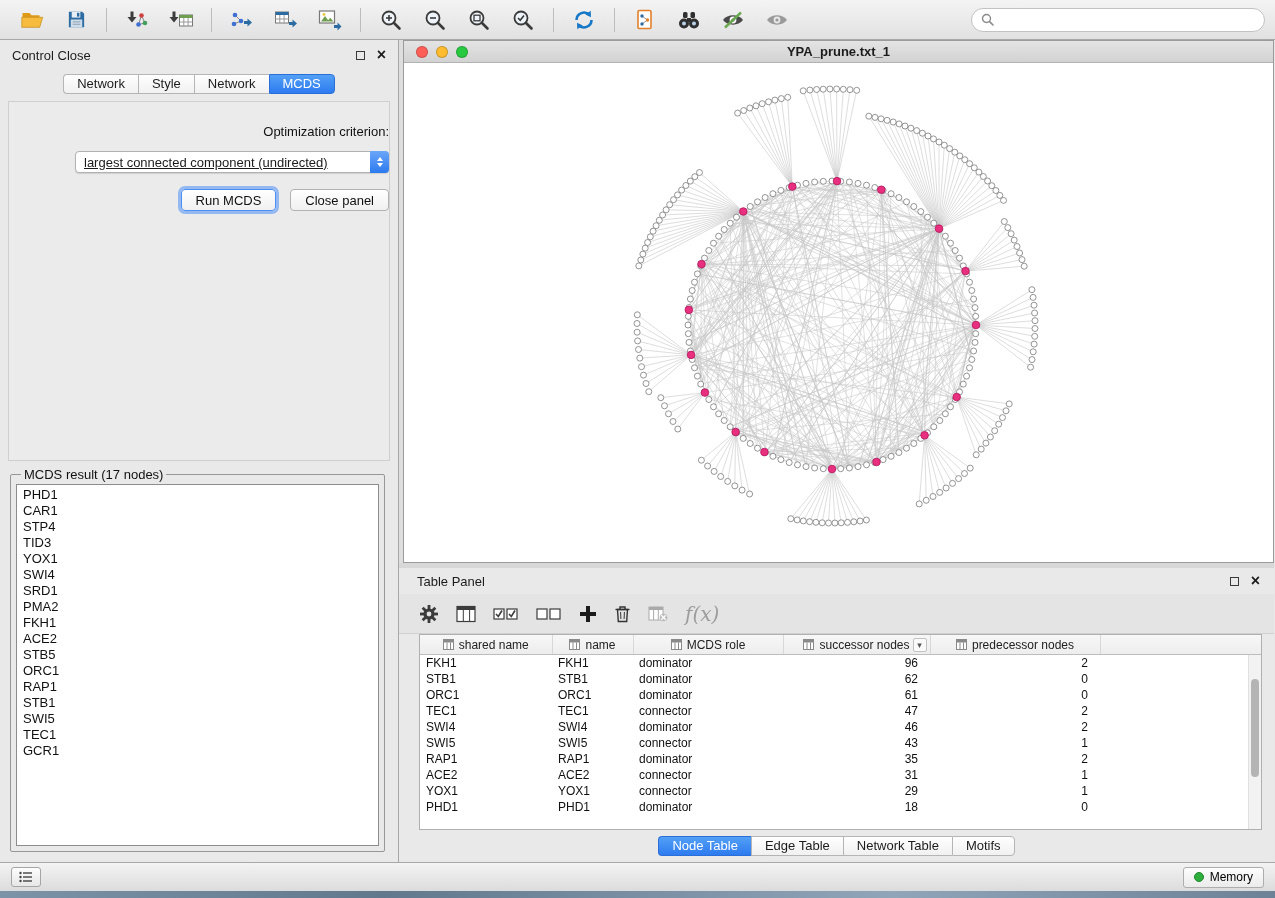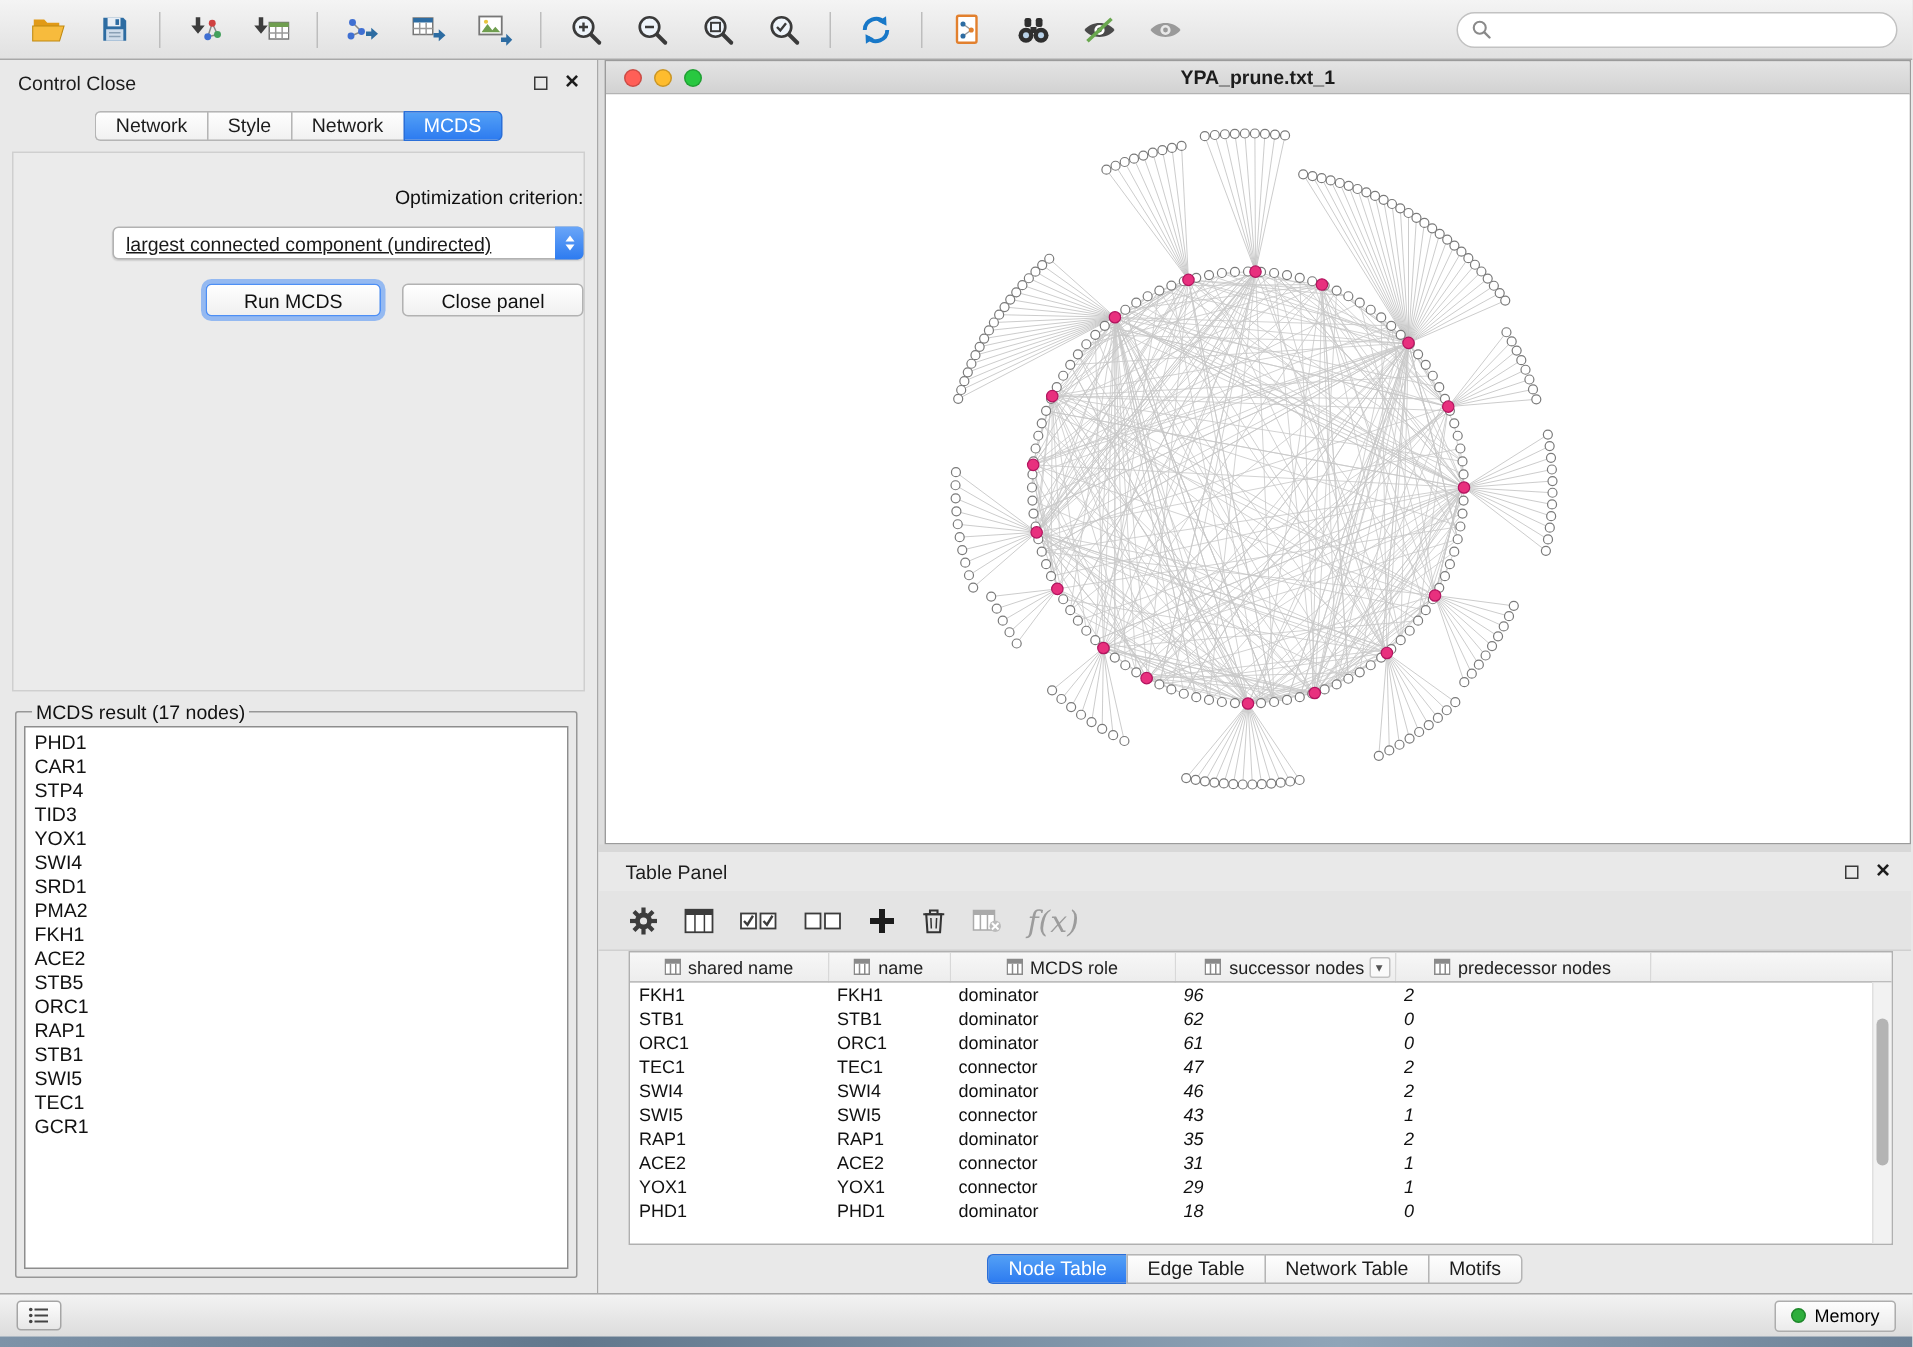--- a/index.html
+++ b/index.html
@@ -29,21 +29,21 @@
   .seg-tab:last-child{border-right:1px solid #b5b5b5;border-radius:0 4px 4px 0;}
   .seg-tab.active{background:linear-gradient(#53a0f6,#2d7bf0);border-color:#2a6fd8;color:#fff;}
   .cp-upper{margin:3px 8px 0;border:1px solid #cfcfcf;background:#ebebeb;height:360px;flex:0 0 auto;display:flex;flex-direction:column;align-items:flex-end;}
   .opt-label{margin-top:22px;font-size:13px;color:#111;}
   .criterion{margin-top:12px;width:314px;height:22px;background:#fff;border:1px solid #b2b2b2;border-radius:4px;display:flex;align-items:stretch;box-shadow:0 1px 1px rgba(0,0,0,.12);cursor:default;}
   .criterion .val{flex:1;padding:3px 8px 0;font-size:13px;white-space:nowrap;overflow:hidden;text-decoration:underline;}
   .criterion .cap{width:19px;margin:-1px -1px -1px 0;background:linear-gradient(#6aa6f8,#2d7bf0);border-radius:0 4px 4px 0;display:flex;flex-direction:column;align-items:center;justify-content:center;gap:2px;}
   .tri-up{width:0;height:0;border-left:3.5px solid transparent;border-right:3.5px solid transparent;border-bottom:4.5px solid #fff;}
   .tri-down{width:0;height:0;border-left:3.5px solid transparent;border-right:3.5px solid transparent;border-top:4.5px solid #fff;}
   .btn-row{margin-top:16px;display:flex;gap:14px;}
-  .btn{height:22px;padding:0 25px;font-size:13px;font-family:inherit;background:linear-gradient(#ffffff,#f0f0f0);border:1px solid #b2b2b2;border-radius:4px;color:#111;cursor:default;}
+  .btn{height:22px;padding:0 14px;font-size:13px;font-family:inherit;background:linear-gradient(#ffffff,#f0f0f0);border:1px solid #b2b2b2;border-radius:4px;color:#111;cursor:default;}
   .btn.default-focus{box-shadow:0 0 0 3px rgba(77,143,245,.55);border-color:#4d8ff5;}
   .mcds-fieldset{margin:6px 13px 10px 10px;border:1px solid #979797;border-radius:2px;padding:2px 5px 5px;flex:1;display:flex;min-height:0;}
   .mcds-fieldset legend{font-size:13px;padding:0 3px;margin-left:5px;color:#111;}
   .mcds-list{flex:1;background:#fff;border:1px solid #8d8d8d;overflow:hidden;padding-top:2px;}
   .mcds-item{font-size:13px;line-height:16px;padding-left:6px;color:#111;}
 
   
   .right{width:875px;flex:0 0 auto;display:flex;flex-direction:column;background:#dedede;}
   .net-window{height:523px;flex:0 0 auto;margin-left:4px;border:1px solid #9b9b9b;display:flex;flex-direction:column;background:#fff;}
   .net-titlebar{height:22px;flex:0 0 auto;background:linear-gradient(#e4e4e4,#d2d2d2);border-bottom:1px solid #b3b3b3;display:flex;align-items:center;padding:0 12px;position:relative;}
@@ -61,21 +61,21 @@
   .tp-toolbar{height:40px;flex:0 0 auto;display:flex;align-items:center;gap:17px;padding:0 20px;background:#e4e4e4;border-bottom:1px solid #d0d0d0;}
   .ttbtn{border:none;background:transparent;display:flex;align-items:center;justify-content:center;height:28px;cursor:default;}
   .ttbtn.fx{font-family:"DejaVu Serif",serif;font-style:italic;font-size:20px;color:#9c9c9c;}
   .table-wrap{flex:1;margin:0 12px 0 20px;background:#fff;border:1px solid #b0b0b0;position:relative;overflow:hidden;}
   .tp-table{border-collapse:collapse;table-layout:fixed;width:100%;font-size:12px;}
   .tp-table th{height:19px;background:linear-gradient(#f7f7f7,#ededed);border-right:1px solid #d8d8d8;border-bottom:1px solid #bdbdbd;font-weight:normal;color:#222;position:relative;overflow:hidden;white-space:nowrap;text-align:center;cursor:default;}
   .tp-table th.filler{border-right:none;}
   .th-wrap{display:inline-flex;align-items:center;gap:5px;vertical-align:middle;}
   .sort-drop{position:absolute;right:3px;top:2.5px;font-size:9px;color:#555;border:1px solid #c2c2c2;background:#fafafa;width:14px;height:14px;line-height:13px;text-align:center;border-radius:2px;}
   .tp-table td{height:16px;line-height:16px;padding:0 6px;overflow:hidden;white-space:nowrap;color:#111;}
-  .tp-table td.num{padding-right:12px;font-style:italic;}
+  .tp-table td.num{text-align:right;padding-right:12px;}
   .vscroll{position:absolute;top:20px;right:0;bottom:0;width:13px;background:#f2f2f2;border-left:1px solid #e0e0e0;}
   .vscroll .thumb{position:absolute;top:24px;left:2px;width:8px;height:98px;background:#b4b4b4;border-radius:4px;}
   .tp-tabbar{height:32px;flex:0 0 auto;display:flex;justify-content:center;align-items:center;}
 
   
   .statusbar{height:29px;flex:0 0 auto;background:linear-gradient(#f3f3f3,#dcdcdc);border-top:1px solid #a8a8a8;display:flex;align-items:center;padding:0 11px;}
   .menu-btn{width:30px;height:20px;border:1px solid #a5a5a5;border-radius:3px;background:linear-gradient(#fdfdfd,#e7e7e7);display:flex;align-items:center;justify-content:center;cursor:default;}
   .memory-btn{margin-left:auto;height:21px;border:1px solid #adadad;border-radius:3px;background:linear-gradient(#fdfdfd,#ebebeb);display:flex;align-items:center;gap:6px;padding:0 10px;font-size:12px;font-family:inherit;cursor:default;}
   .memory-dot{width:10px;height:10px;border-radius:50%;background:#2eae3c;border:1px solid #1d872a;}
   .desktop-strip{height:7px;flex:0 0 auto;background:linear-gradient(90deg,#7d93a8,#62788d 30%,#90a5b8 70%,#6d8297);}

